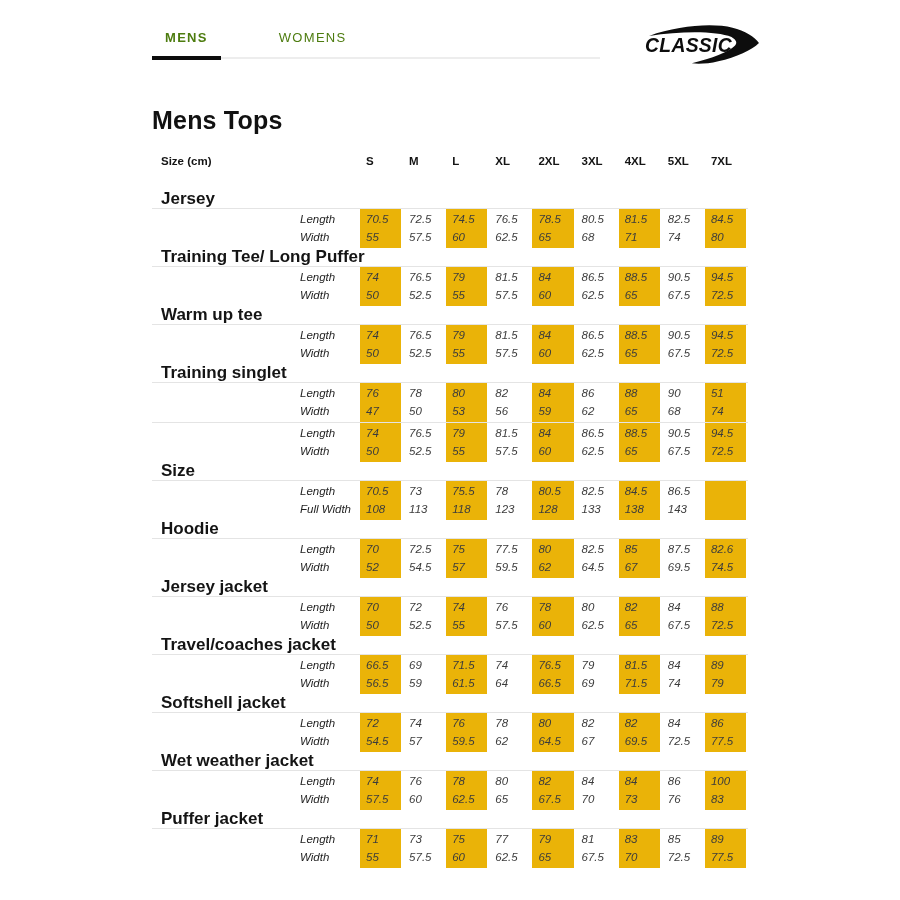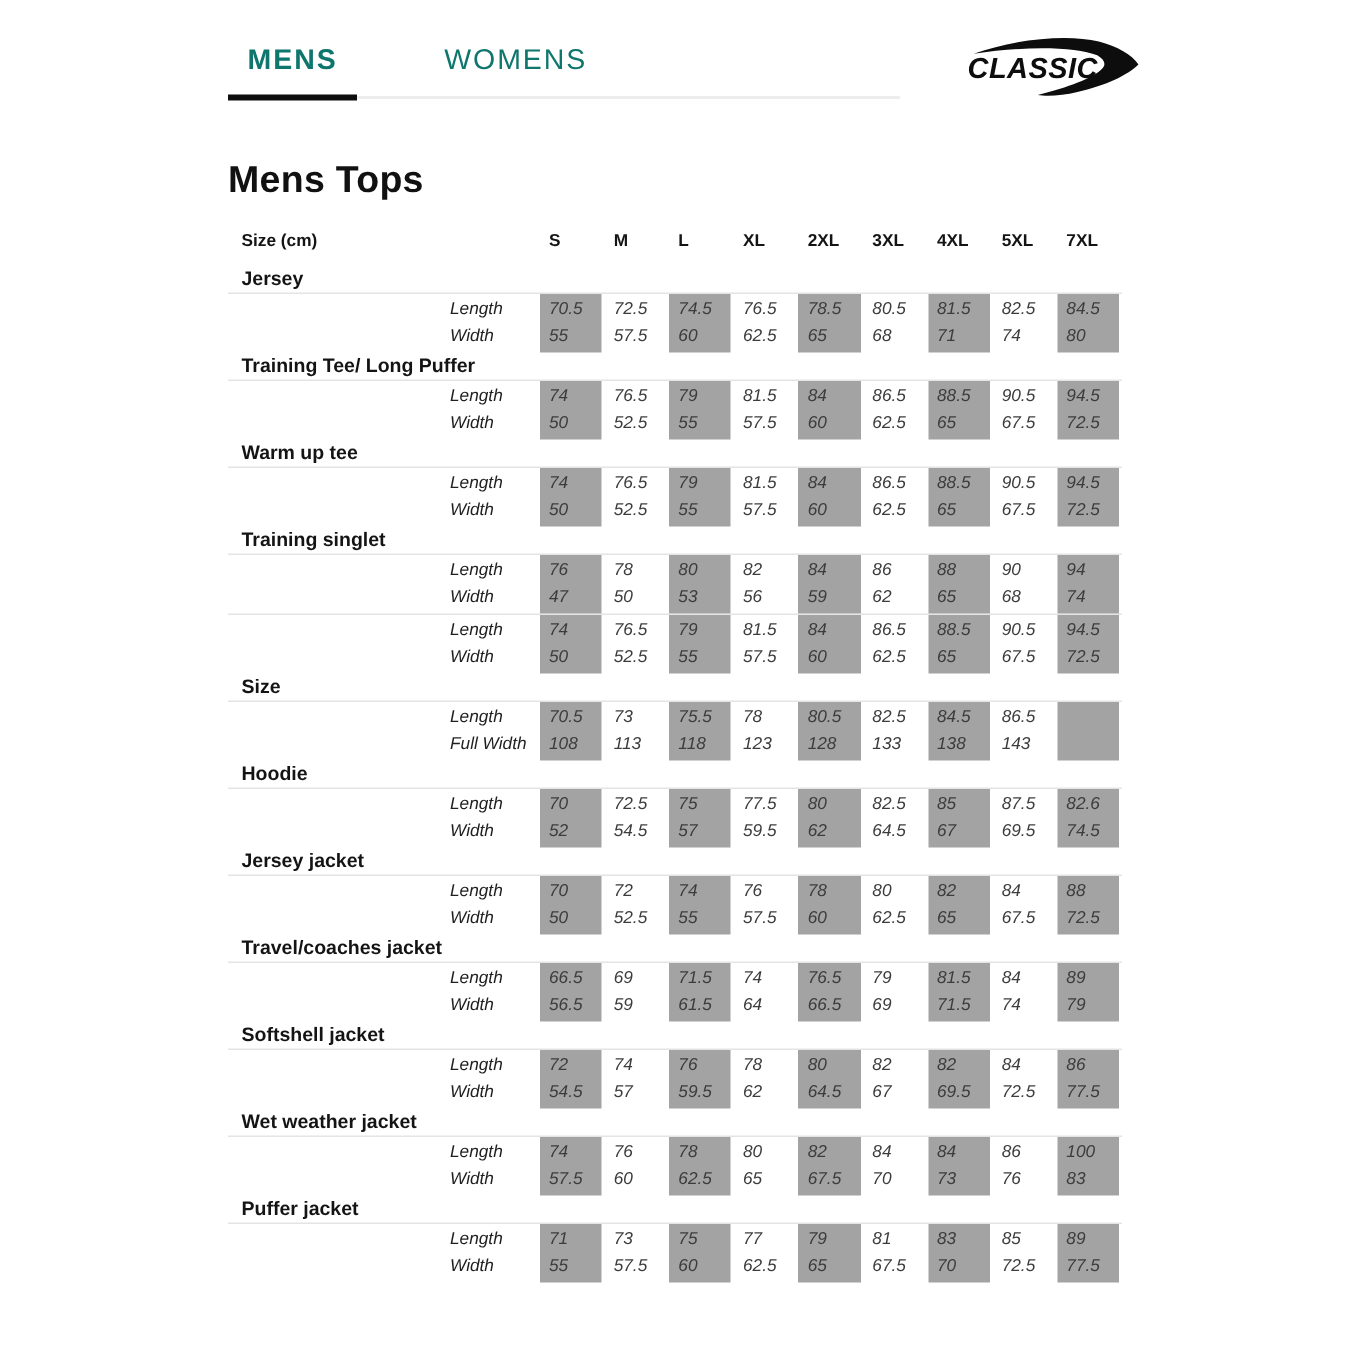--- a/index.html
+++ b/index.html
@@ -11,21 +11,21 @@
   }
   .page { position: relative; width: 900px; height: 900px; overflow: hidden; background: #fff; }
 
   
   .tabs {
     position: absolute; left: 152px; top: 30px; width: 448px;
     display: flex; align-items: flex-end;
     border-bottom: 2px solid #ededed;
   }
   .tab {
-    font-size: 19px; letter-spacing: 1.3px; color: #0f766e;
+    font-size: 13px; letter-spacing: 1.3px; color: #4d7c0f;
     padding: 0 0 12px 0; margin-right: 64px; white-space: nowrap; cursor: pointer;
   }
   .tab:last-child { margin-right: 0; }
   .tab.active {
     font-weight: bold; position: relative; padding-left: 13px; padding-right: 13px; margin-right: 58px;
   }
   .tab.active::after {
     content: ""; position: absolute; left: 0; right: 0; bottom: -3px;
     height: 4px; background: #0d0d0d;
   }
@@ -37,31 +37,31 @@
     position: absolute; left: 152px; top: 106px; margin: 0;
     font-size: 25px; font-weight: bold; letter-spacing: 0.2px; color: #111;
   }
 
   
   .size-table { position: absolute; left: 152px; top: 153px; width: 596px; }
   .grid-row {
     display: grid;
     grid-template-columns: 148px 60px repeat(9, 1fr);
   }
-  .thead { font-weight: bold; font-size: 11.5px; line-height: 16px; margin-bottom: 8px; color: #141414; }
+  .thead { font-weight: bold; font-size: 11.5px; line-height: 16px; margin-bottom: 21px; color: #141414; }
   .thead .size-label { padding-left: 9px; }
   .col-head { padding-left: 6px; }
 
   .section-title {
-    font-weight: bold; font-size: 13px; line-height: 18px;
+    font-weight: bold; font-size: 17px; line-height: 18px;
     padding-left: 9px; color: #141414;
   }
   .data-block { border-top: 1px solid #e4e4e4; font-style: italic; }
   .mcol { padding: 2px 0 2px 0; margin-right: 2px; }
-  .mcol.shaded { background: #a3a3a3; }
+  .mcol.shaded { background: #eab308; }
   .label-col { padding: 2px 0 2px 0; }
   .row-label { height: 17.5px; line-height: 17.5px; font-size: 11.5px; color: #1f1f1f; }
   .val { height: 17.5px; line-height: 17.5px; font-size: 11.5px; padding-left: 6px; color: #3c3c3c; }
 </style>
 </head>
 <body>
 
 <div class="page">
 
   <nav class="tabs" id="tabs">
@@ -266,21 +266,21 @@
             </div>
             <div class="mcol shaded">
               <div class="val">88</div>
               <div class="val">65</div>
             </div>
             <div class="mcol">
               <div class="val">90</div>
               <div class="val">68</div>
             </div>
             <div class="mcol shaded">
-              <div class="val">94</div>
+              <div class="val">51</div>
               <div class="val">74</div>
             </div>
           </div>
         </div>
         <div class="section">
           <div class="data-block grid-row">
             <div></div>
             <div class="label-col">
               <div class="row-label">Length</div>
               <div class="row-label">Width</div>

